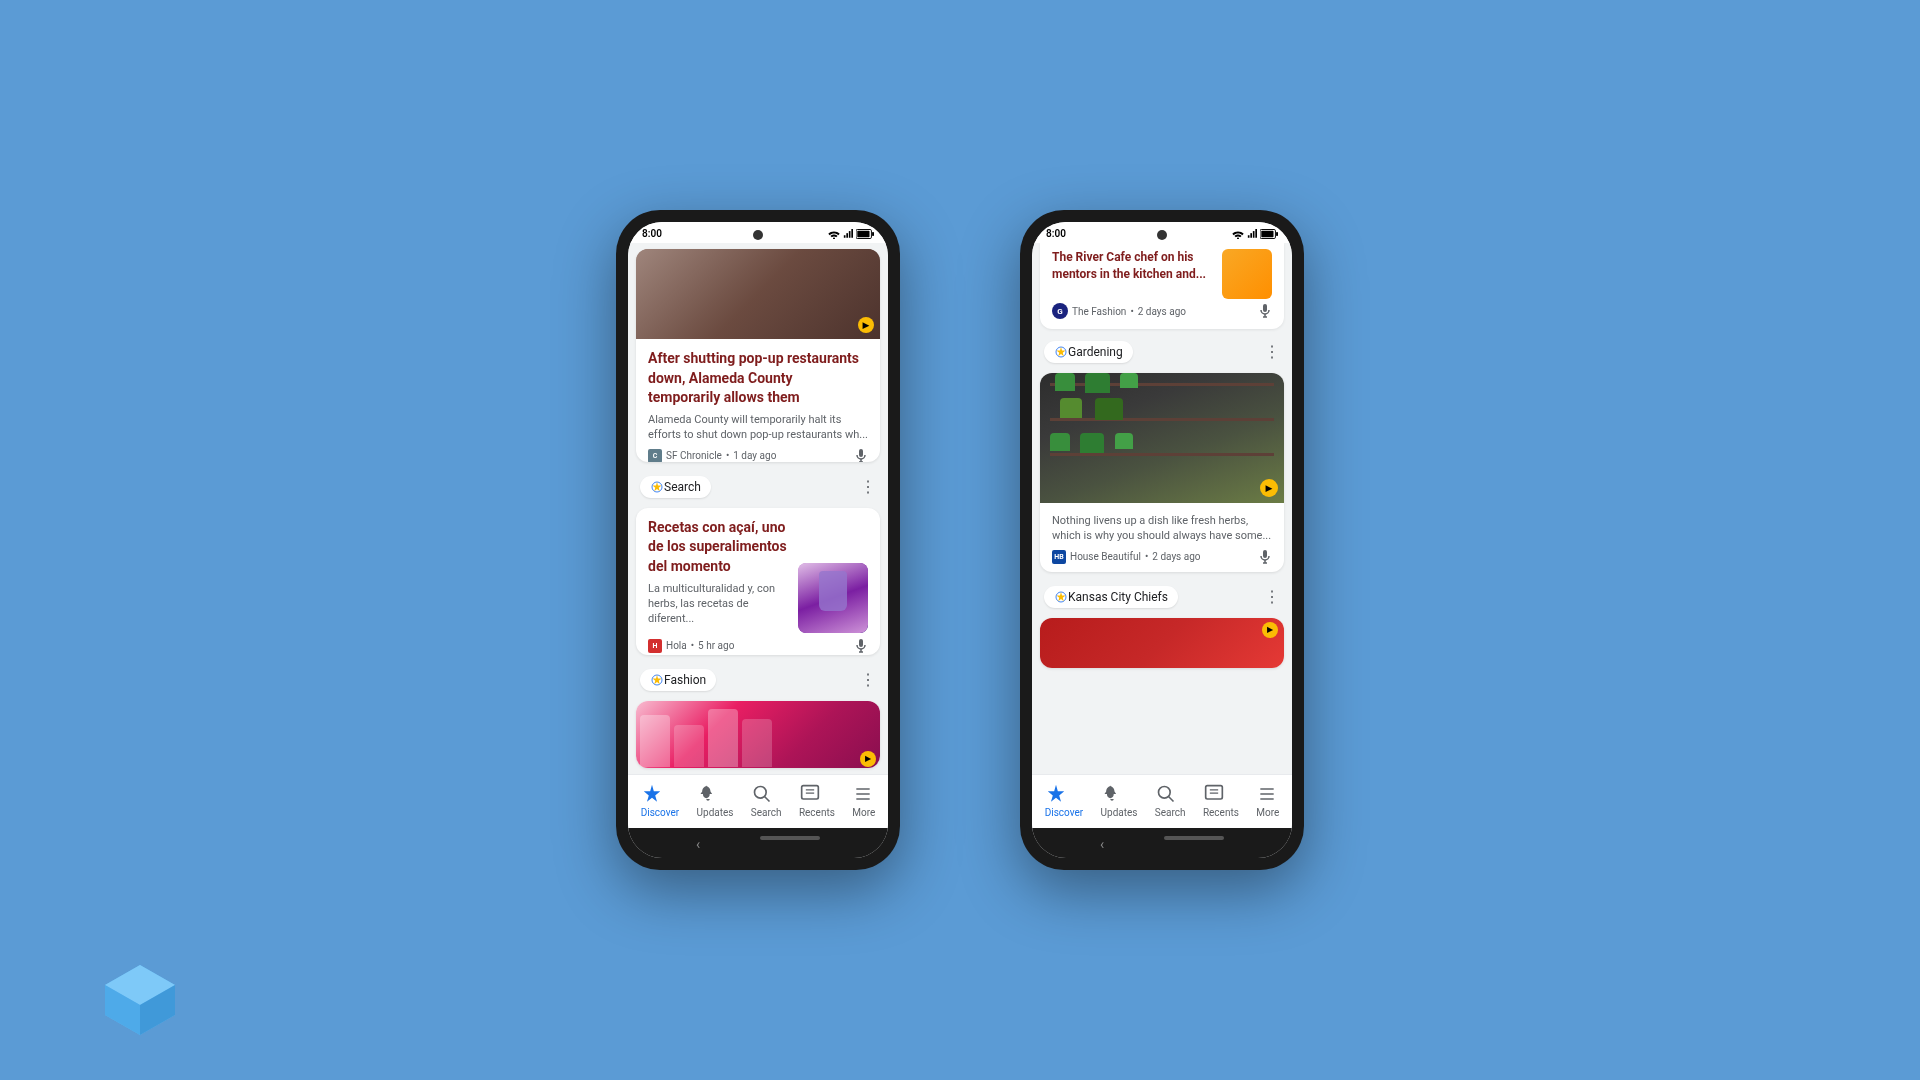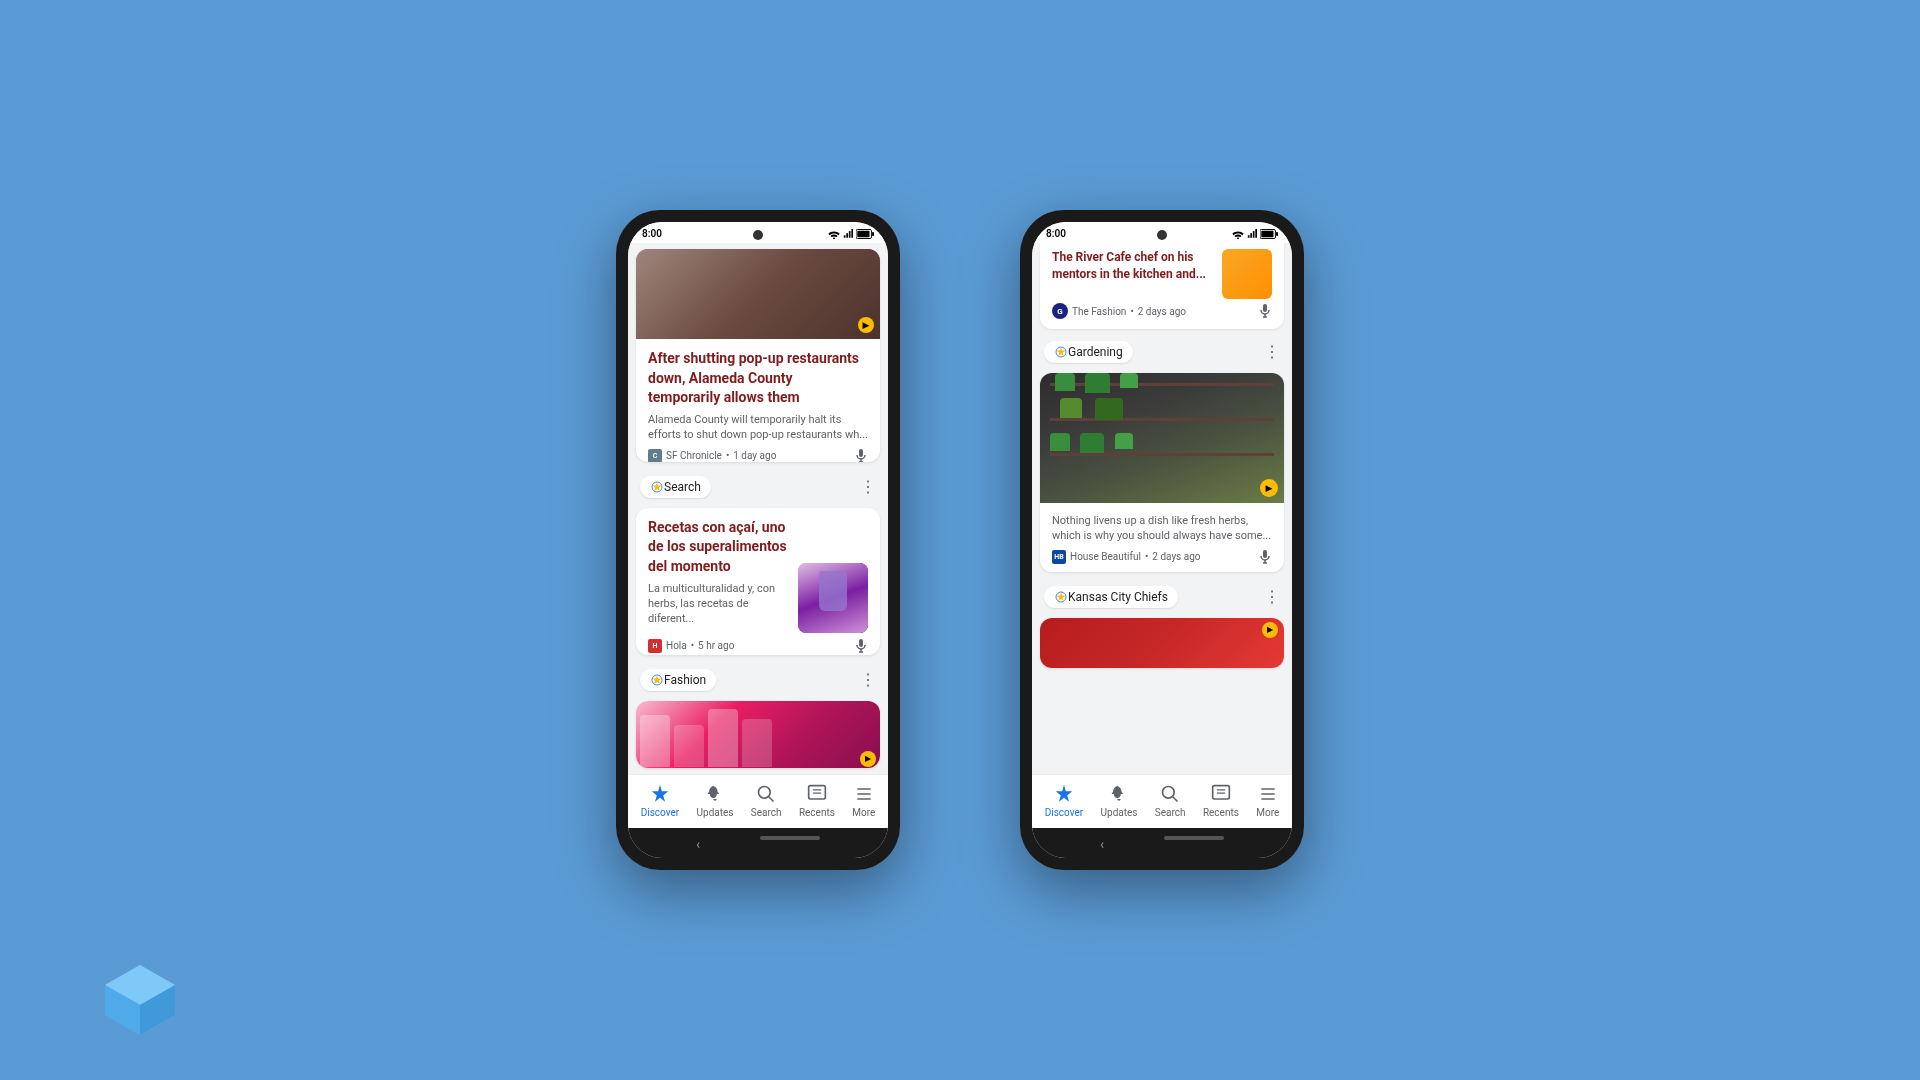--- a/index.html
+++ b/index.html
@@ -205,21 +205,20 @@
       display: flex;
       justify-content: space-around;
       padding: 8px 4px 10px;
       border-top: 1px solid #e8eaed;
       flex-shrink: 0;
     }
 
     .nav-item {
       display: flex;
       flex-direction: column;
-      align-items: center;
       gap: 2px;
       font-size: 10px;
       color: #5f6368;
       cursor: pointer;
     }
 
     .nav-item.active {
       color: #1a73e8;
     }
 

